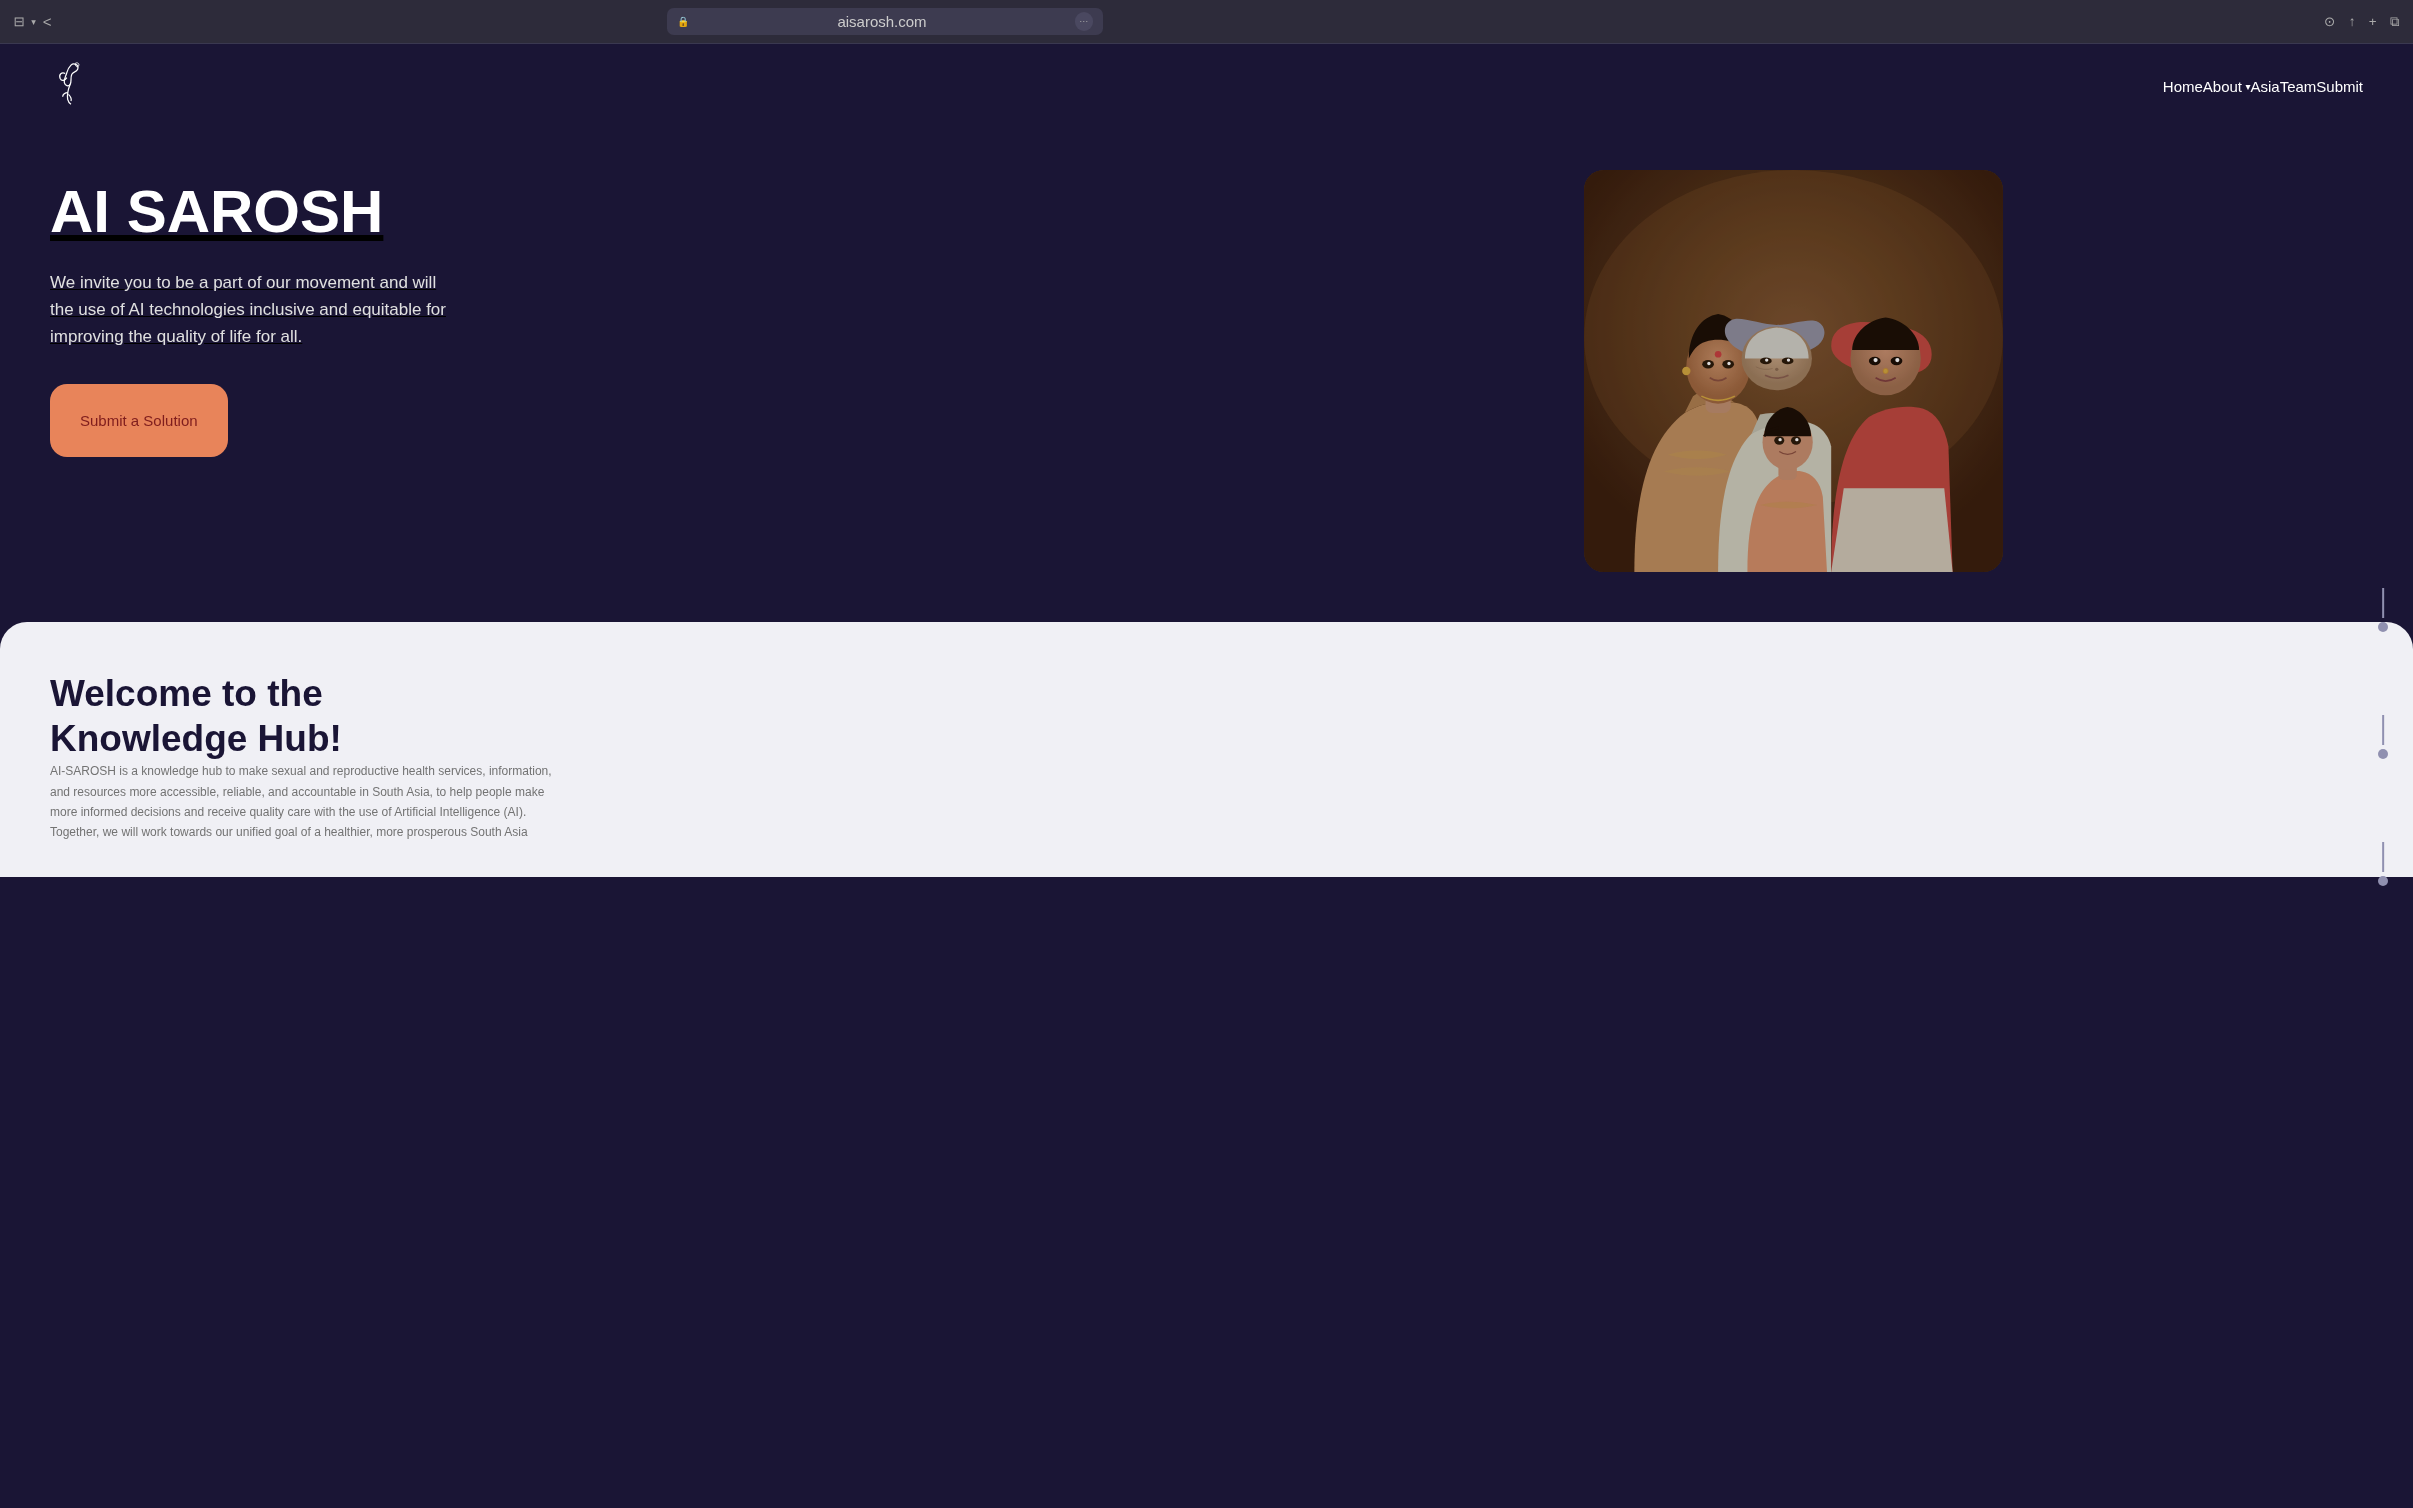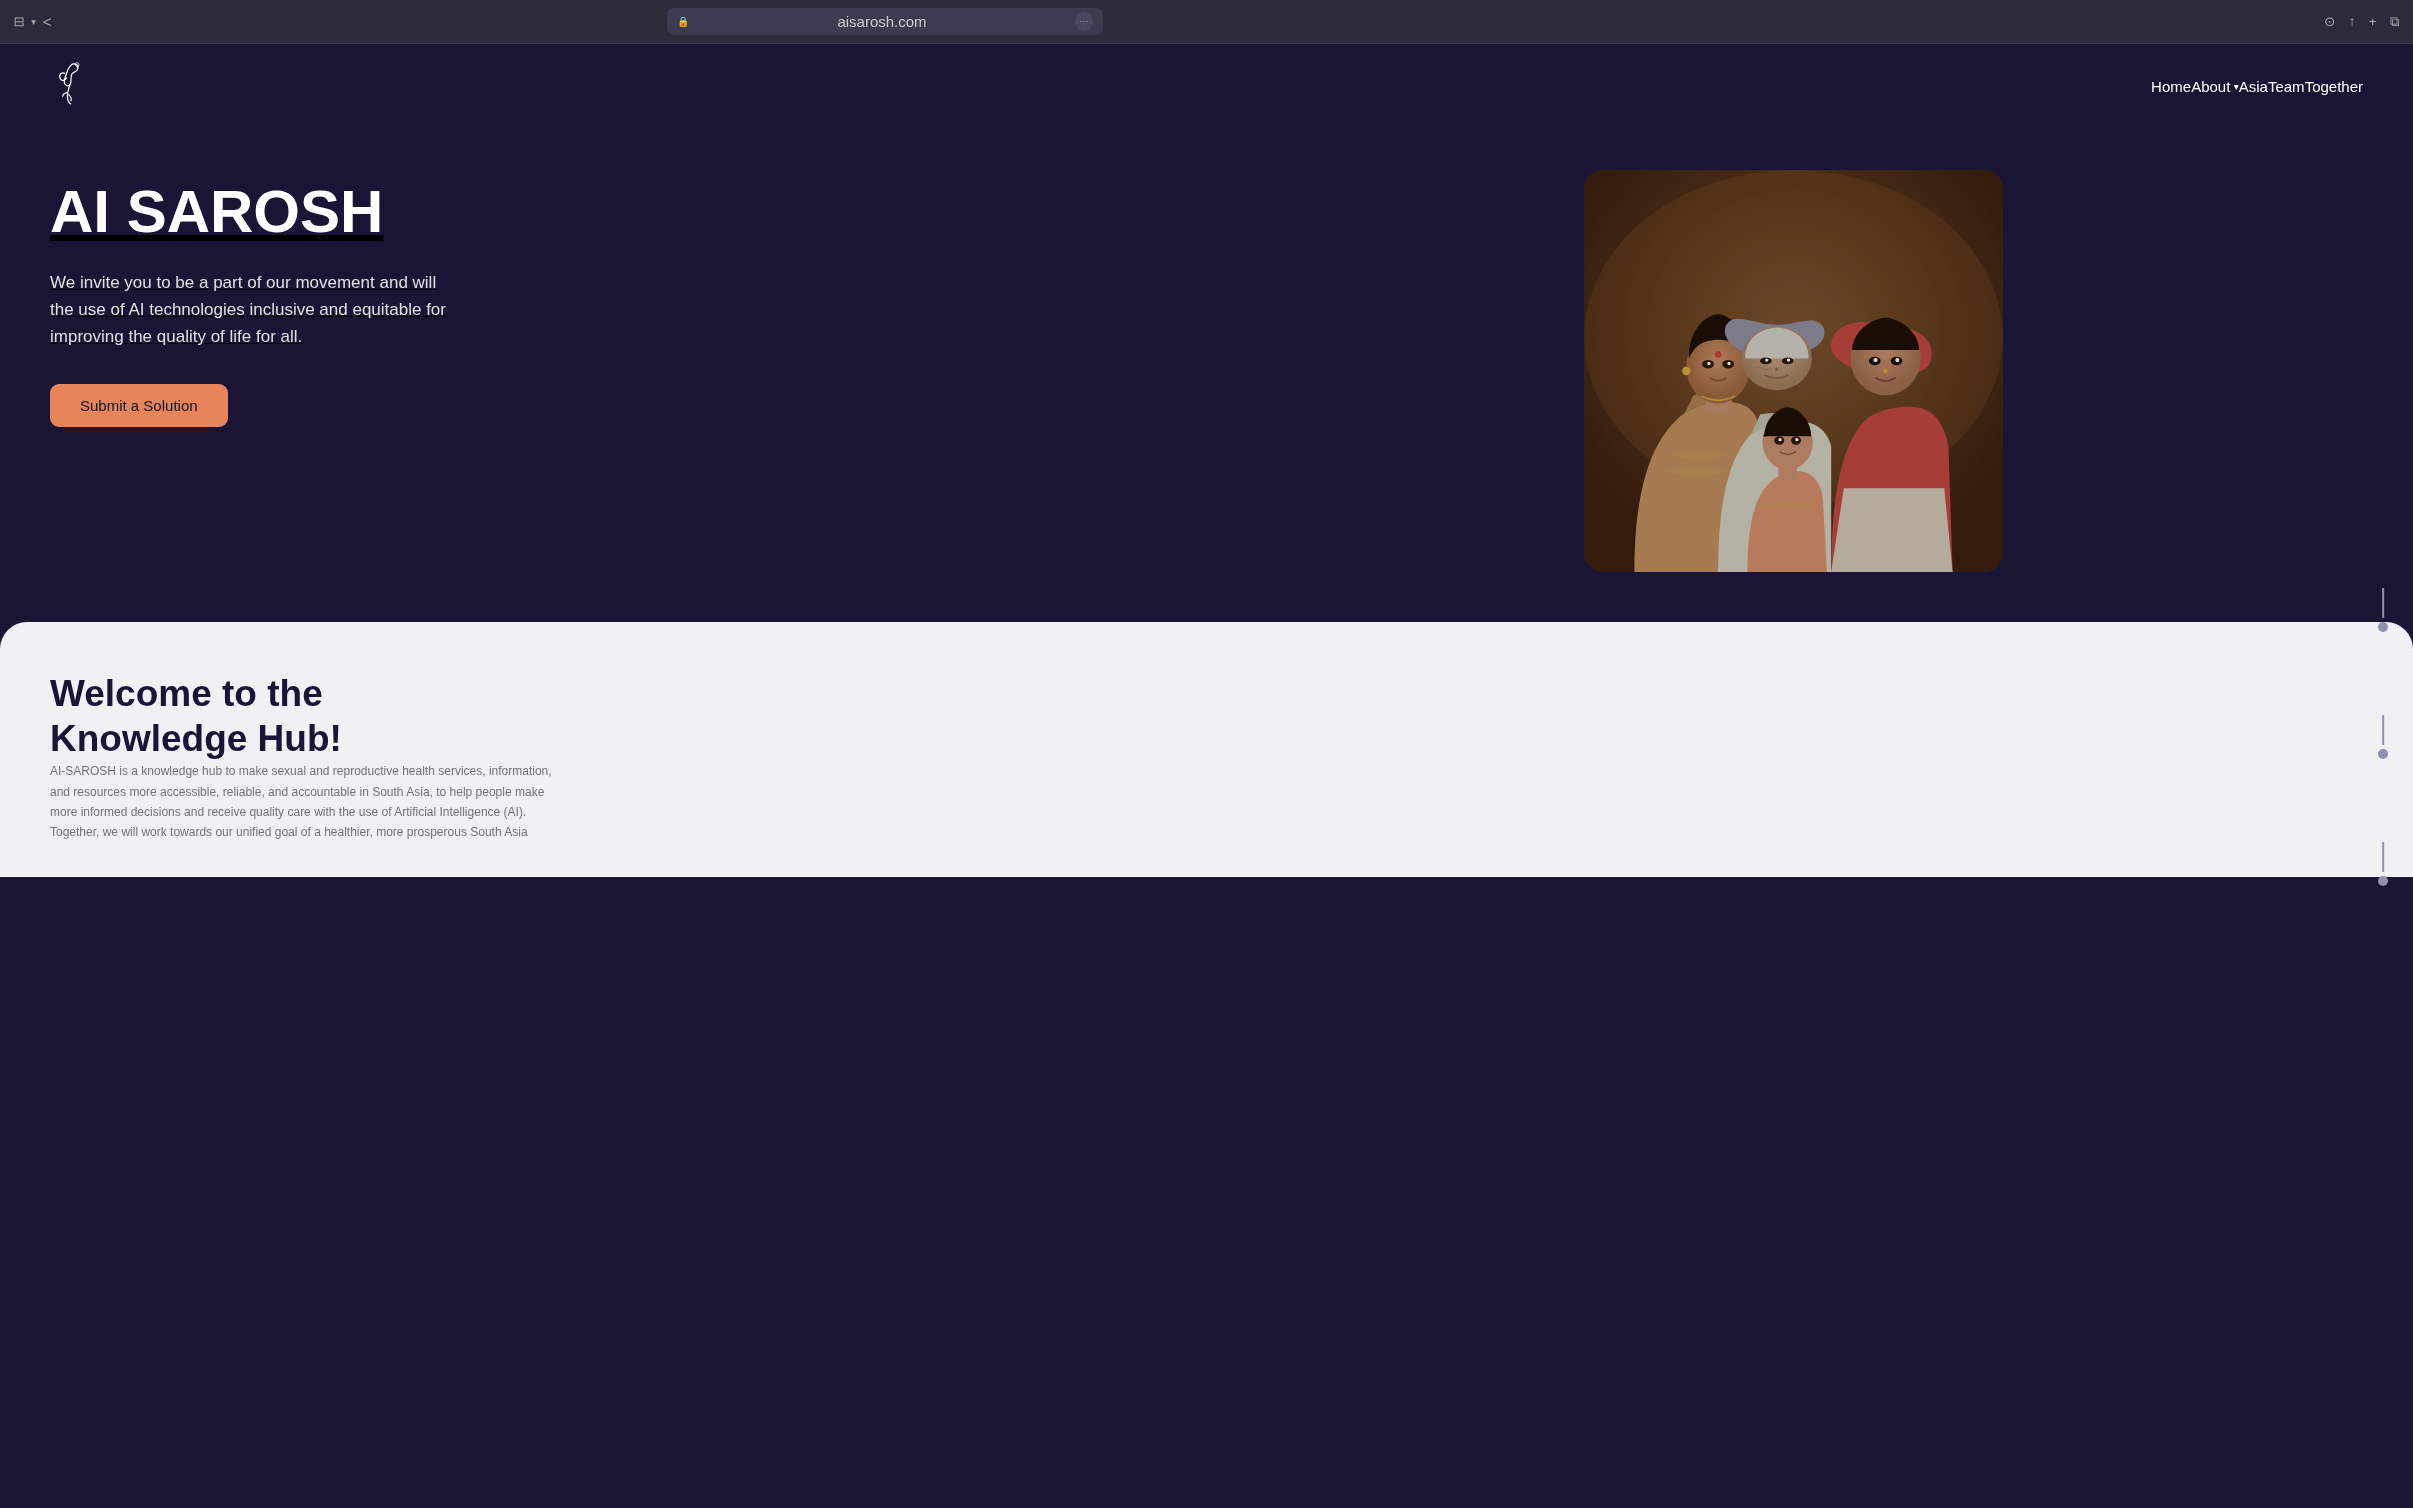--- a/index.html
+++ b/index.html
@@ -165,24 +165,24 @@
       color: #e0e0e0;
       font-size: 17px;
       line-height: 1.6;
       max-width: 402px;
       margin-bottom: 34px;
       font-weight: 300;
     }
 
     .submit-btn {
       background: #e8845a;
-      color: #0f172a;
+      color: #7f1d1d;
       border: none;
-      padding: 13px 30px;
-      border-radius: 9px;
+      padding: 28px 30px;
+      border-radius: 17px;
       font-size: 15px;
       font-weight: 500;
       cursor: pointer;
       display: inline-block;
     }
 
     .hero-right {
       flex: 1;
       display: flex;
       justify-content: center;
@@ -294,21 +294,21 @@
     </div>
 
     <div class="nav-links">
       <a class="nav-link">Home</a>
       <a class="nav-link">
         <span>About</span>
         <span class="dropdown-arrow">▾</span>
       </a>
       <a class="nav-link">Asia</a>
       <a class="nav-link">Team</a>
-      <a class="nav-link">Together</a>
+      <a class="nav-link">Submit</a>
     </div>
   </nav>
 
   <section class="hero">
     <div class="hero-left">
       <h1 class="hero-title">AI SAROSH</h1>
       <p class="hero-subtitle">We invite you to be a part of our movement and will the use of AI technologies inclusive and equitable for improving the quality of life for all.</p>
       <button class="submit-btn">Submit a Solution</button>
     </div>
 

